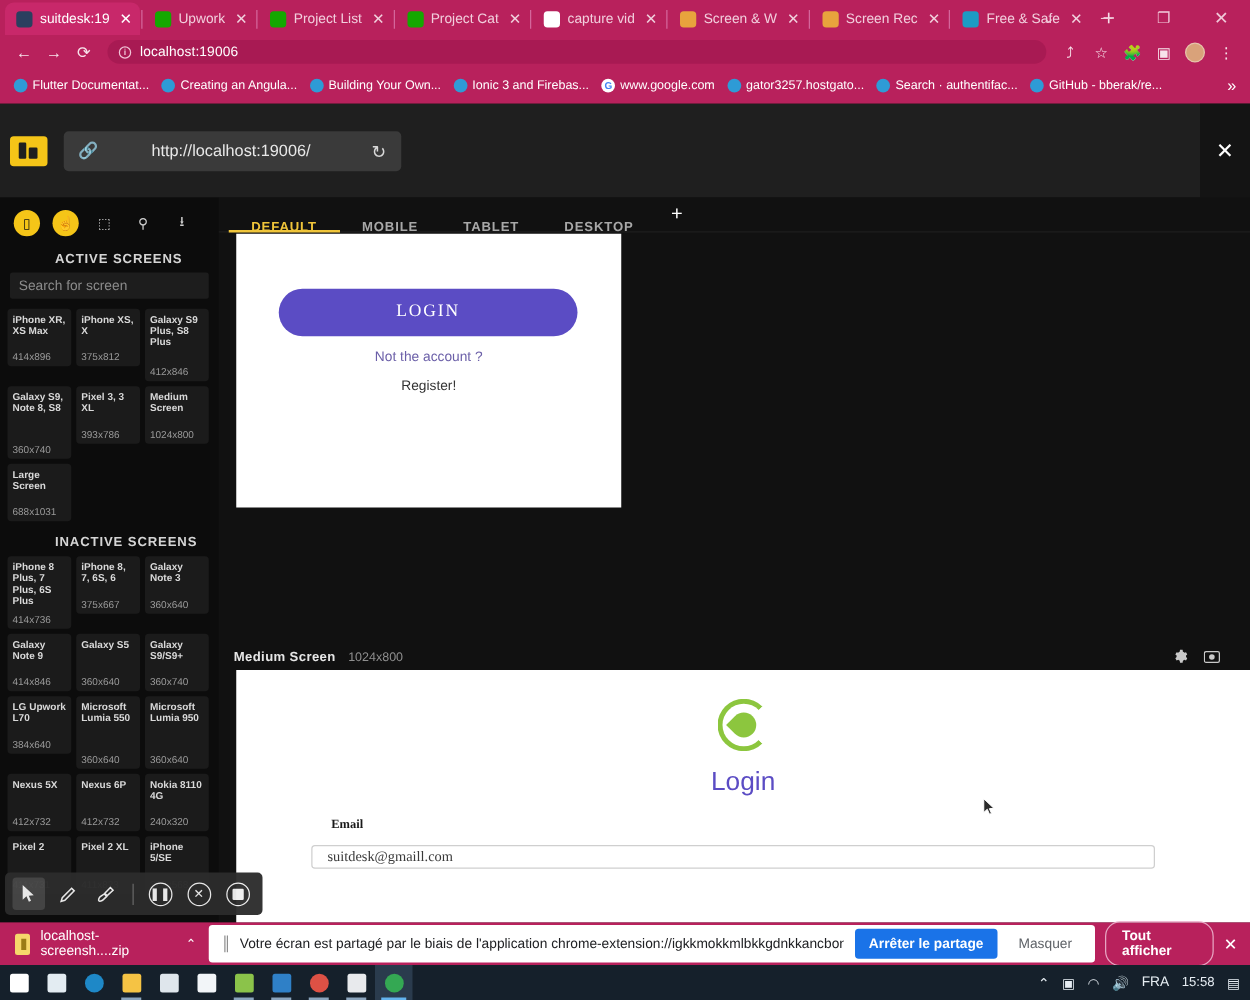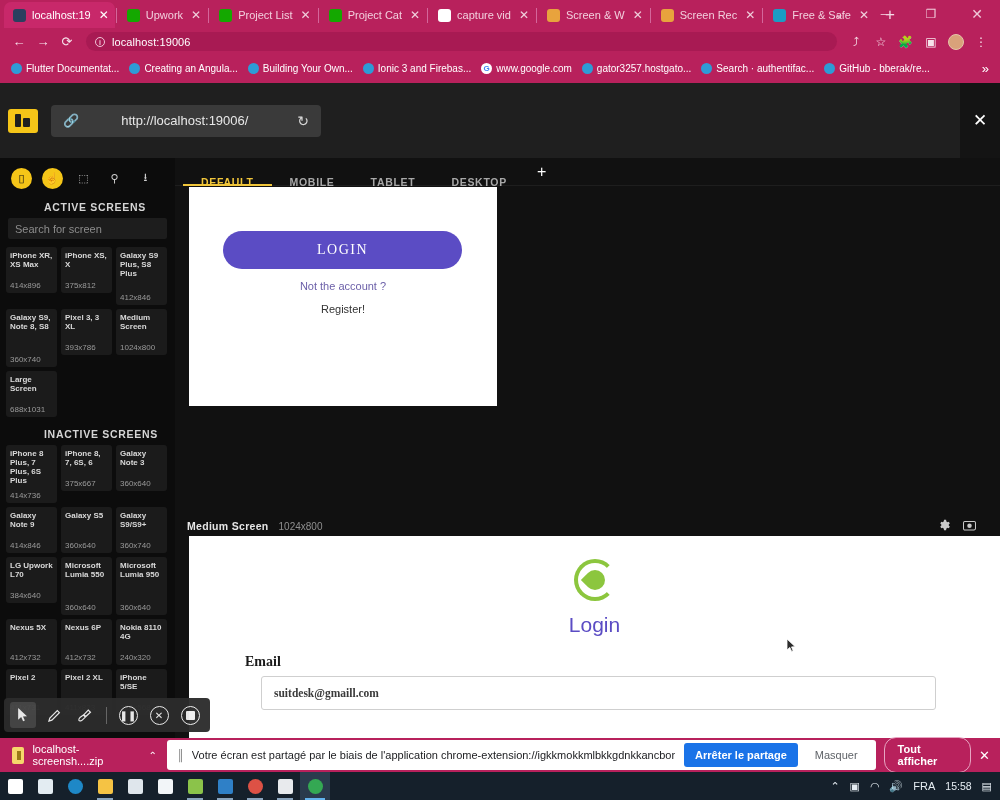--- a/index.html
+++ b/index.html
@@ -153,25 +153,25 @@
   .shotacts { position:absolute; right:24px; top:361px; display:flex; gap:13px; }
   .shotacts .ic { color:#c9c9c9; font-size:12px; }
   .frame2 { position:absolute; left:14px; top:378px; width:811px; height:202px;
             background:#ffffff; overflow:hidden; }
   .logowrap { position:absolute; left:0; top:23px; width:811px; text-align:center; }
   .logoring { width:42px;height:42px;border-radius:50%;border:4px solid #8cc63e;display:inline-block;
               position:relative; border-right-color:#ffffff;}
   .logoring::after{content:"";position:absolute;left:7px;top:7px;width:20px;height:20px;
                    border-radius:50% 50% 50% 0;background:#8cc63e;transform:rotate(45deg);}
   .logotxt { margin-top:8px; color:#5b4cc4; font-size:21px; font-family:"Liberation Sans", sans-serif;}
-  .fieldlabel { position:absolute; left:56px; top:118px; color:#1a1a1a; font-size:14px;
+  .fieldlabel { position:absolute; left:76px; top:118px; color:#1a1a1a; font-size:10px;
                 font-weight:bold; font-family:"Liberation Serif", serif; }
-  .fieldbox { position:absolute; left:72px; top:140px; width:675px; height:34px;
+  .fieldbox { position:absolute; left:60px; top:140px; width:675px; height:19px;
               border:1px solid #cfcfcf; border-radius:3px; display:flex; align-items:center;
-              padding:0 12px;font-weight:bold; }
+              padding:0 12px; }
   .fieldbox span { color:#3a3a3a; font-size:11.5px; font-family:"Liberation Serif", serif; }
   .cursor { position:absolute; left:612px; top:481px; width:9px; height:13px; z-index:30; }
 
   
   .downbar { position:absolute; left:0; top:738px; width:1000px; height:34px; background:#b8215c;
              display:flex; align-items:center; }
   .dlitem { display:flex; align-items:center; gap:8px; padding:0 10px 0 12px; }
   .dlicon { width:14px;height:17px;background:#f6d76b;border-radius:2px;position:relative;}
   .dlicon::after{content:"";position:absolute;left:5px;top:4px;width:4px;height:9px;background:#9a7b16;}
   .dlname { color:#ffffff; font-size:11px; }
@@ -207,21 +207,21 @@
 <body>
 
 <div id="root">
 
   <div class="chrome">
 
     <div class="tabstrip">
       <div id="tabs-container" style="display:flex;align-items:flex-end;">
           <div class="tab active">
             <span class="favicon" style="background:#2a3f5f"></span>
-            <span class="tlabel">localhost:19</span>
+            <span class="tlabel">suitdesk:19</span>
             <span class="tclose">✕</span>
           </div>
           <div class="tabsep"></div>
           <div class="tab">
             <span class="favicon" style="background:#14a800"></span>
             <span class="tlabel">Upwork</span>
             <span class="tclose">✕</span>
           </div>
           <div class="tabsep"></div>
           <div class="tab">

